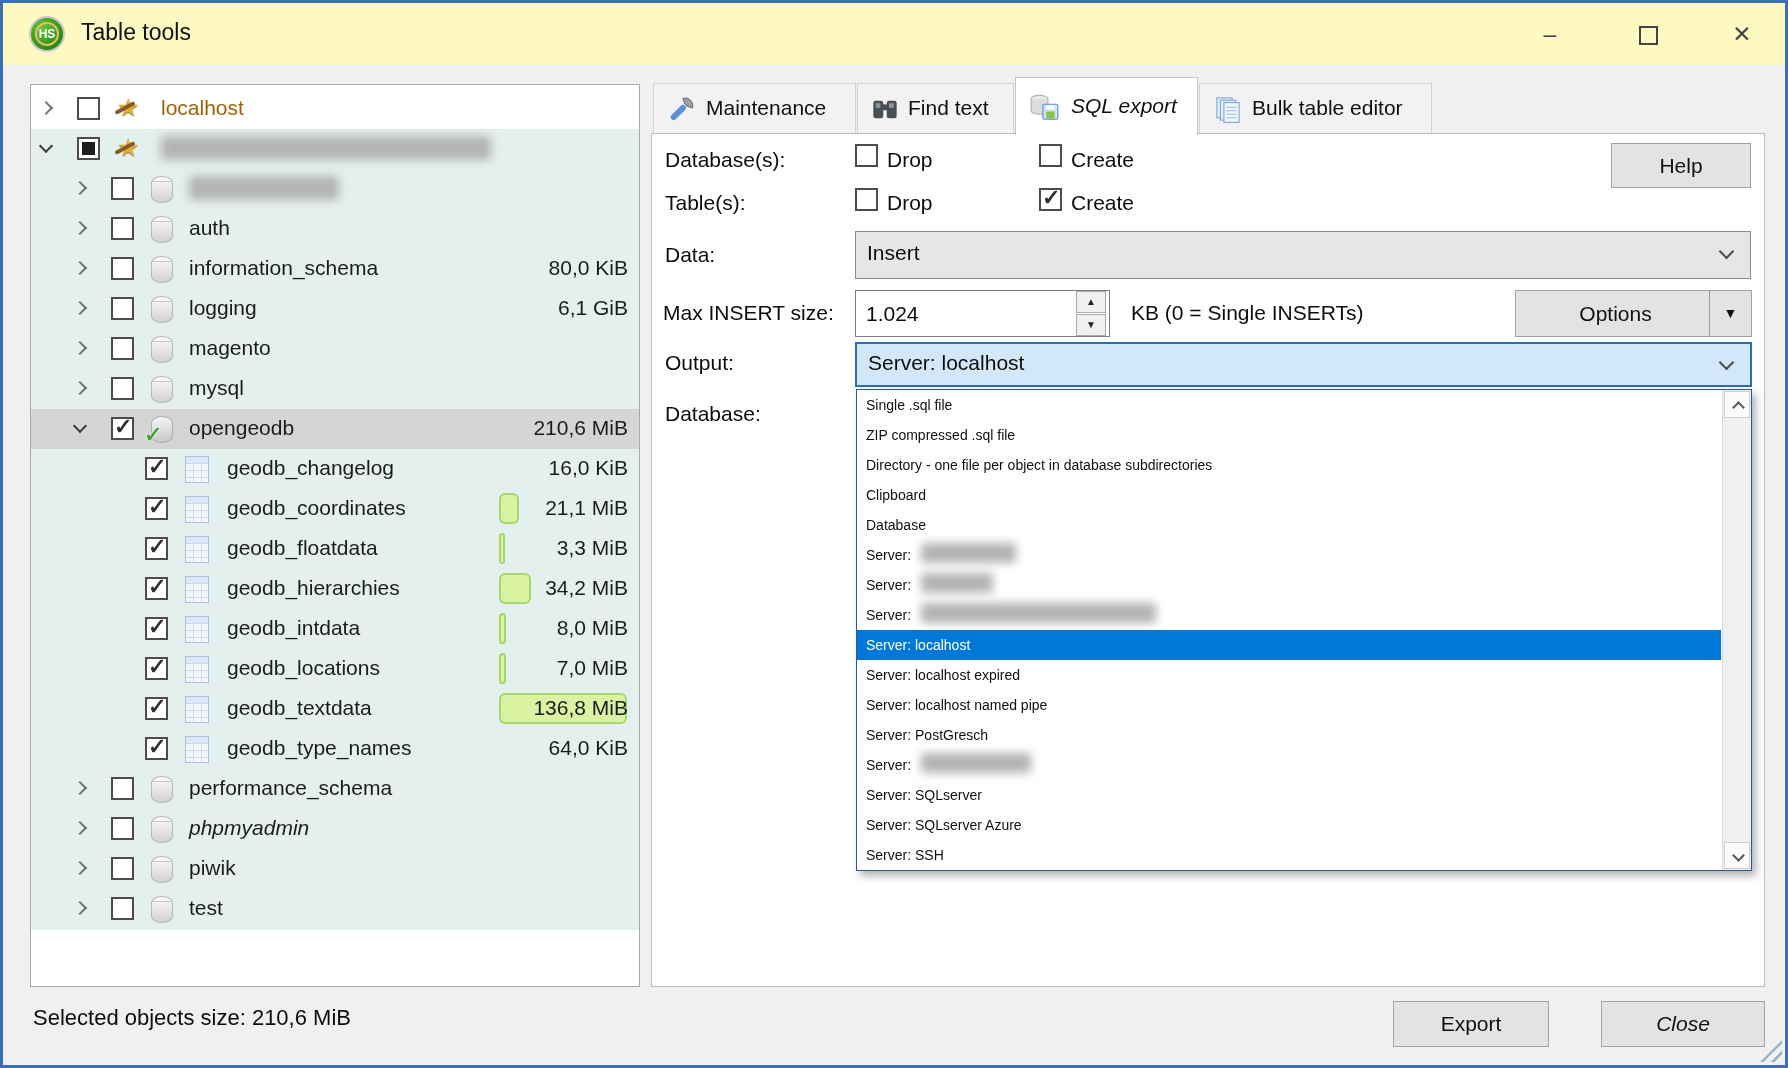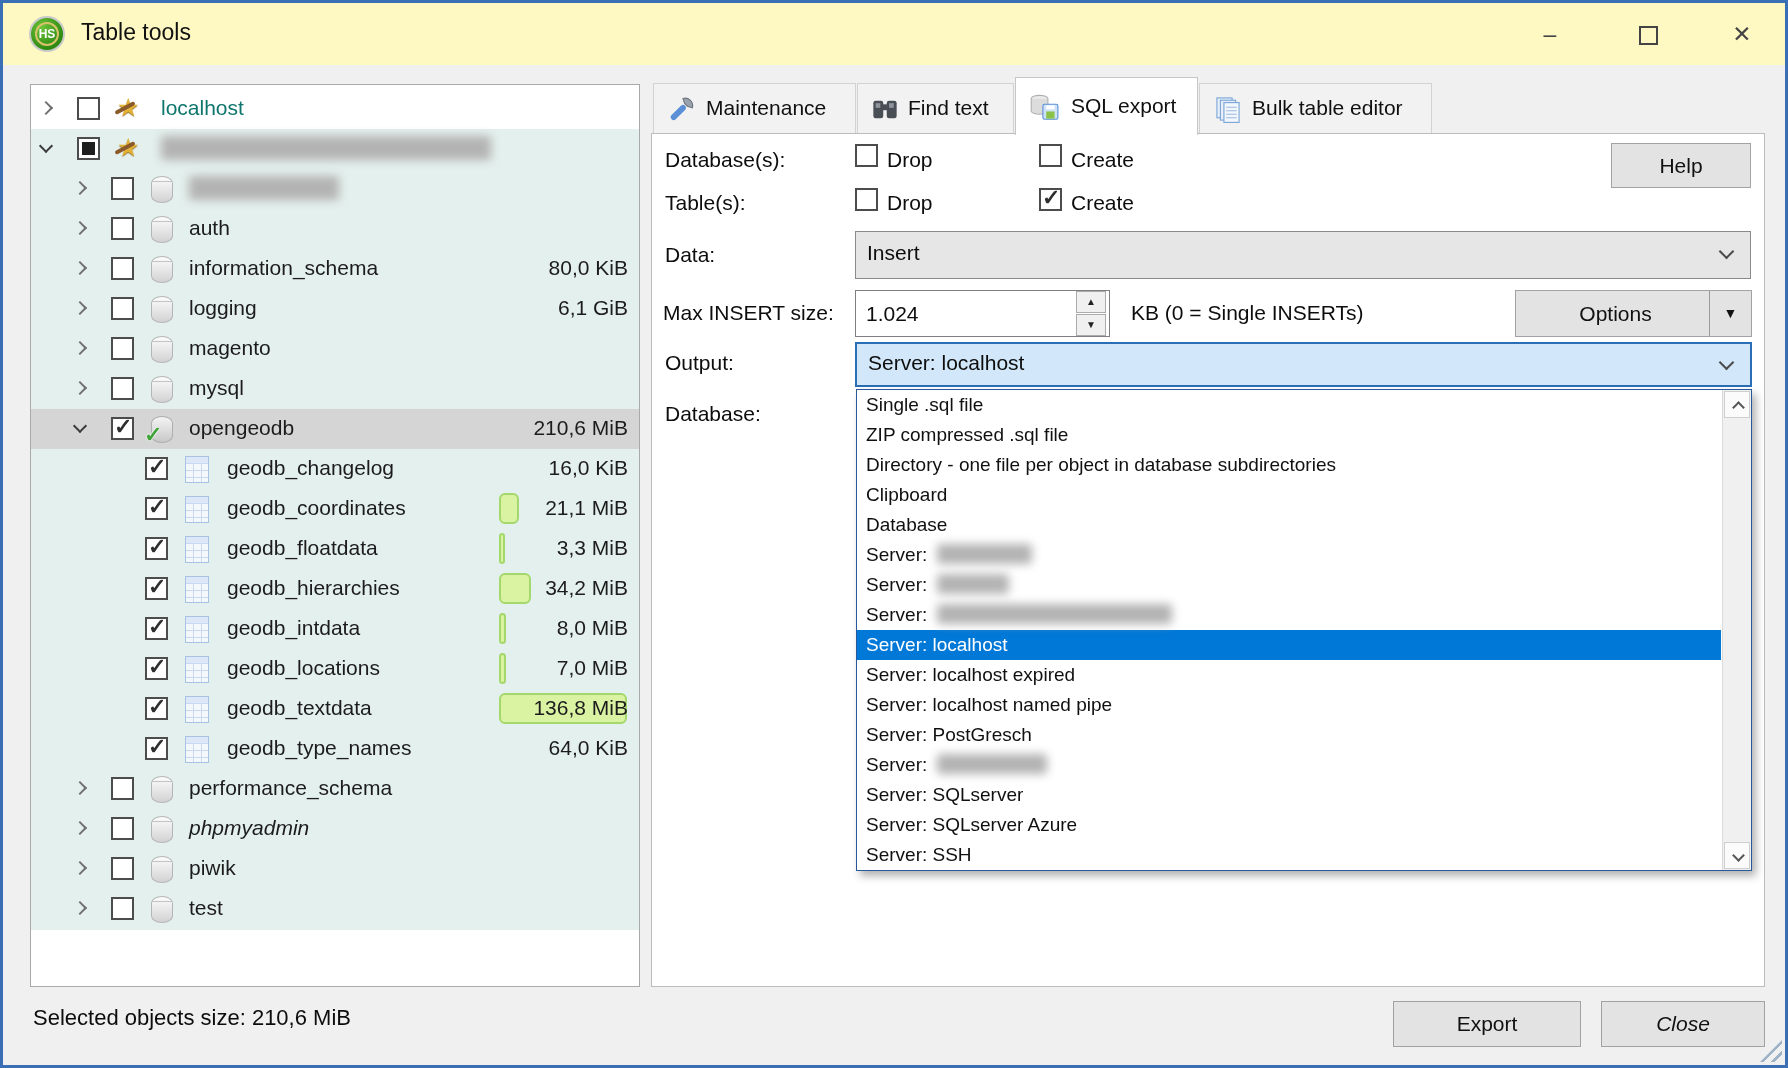--- a/index.html
+++ b/index.html
@@ -33,46 +33,46 @@
   .ic-star::after{content:"";position:absolute;left:-3px;top:11px;width:22px;height:4px;background:#8a5a2a;transform:rotate(-28deg);border-radius:2px;}
   .ic-db{width:22px;height:27px;background:linear-gradient(180deg,#fcfcfc,#d2d2d2);border:1px solid #b6b6b6;border-radius:50%/26%;}
   .ic-db::before{content:"";position:absolute;left:0;right:0;top:4px;height:1px;background:#c4c4c4;}
   .ic-dbok{width:22px;height:27px;background:linear-gradient(180deg,#f4f4f4,#c8c8c8);border:1px solid #aeaeae;border-radius:50%/26%;}
   .ic-dbok::after{content:"\2713";position:absolute;left:-8px;top:5px;font-size:22px;font-weight:800;color:#3fa33a;text-shadow:0 0 2px #fff,0 0 2px #fff;}
   .ic-table{width:24px;height:27px;background:#f4f8fd;border:1px solid #a9c2e4;
     background-image:linear-gradient(#dce8f7 0 6px,rgba(0,0,0,0) 6px),
       repeating-linear-gradient(180deg,rgba(0,0,0,0) 0 6px,#c9d9ef 6px 7px),
       repeating-linear-gradient(90deg,rgba(0,0,0,0) 0 7px,#c9d9ef 7px 8px);}
   .tlabel{position:absolute;top:7px;font-size:21px;color:#1c1c1c;white-space:nowrap;}
-  .tlabel.dim{color:#0f766e;}
+  .tlabel.dim{color:#a16207;}
   .tsize{position:absolute;right:11px;top:7px;font-size:21px;color:#1c1c1c;}
   .tbar{position:absolute;left:468px;top:4px;height:31px;background:#daf3a2;border:2px solid #a5d86c;border-radius:6px;}
   .redact{display:inline-block;height:20px;border-radius:3px;background:#b3b3b3;filter:blur(5px);vertical-align:-3px;margin-left:10px;}
   .redact.tree{height:24px;vertical-align:-5px;}
   
   .tab{position:absolute;top:80px;height:50px;background:#f2f2f2;border:1px solid #d2d2d2;border-bottom:none;}
-  .tab.active{top:74px;height:58px;background:#fff;z-index:5;border-color:#c6c6c6;}
+  .tab.active{top:74px;height:58px;background:#fff;z-index:5;border-color:#c6c6c6;font-style:italic;}
   .tab .tlab{position:absolute;top:12px;font-size:21px;color:#101010;white-space:nowrap;}
   .tab.active .tlab{top:16px;}
   .tab svg{position:absolute;top:11px;}
   .tab.active svg{top:15px;}
   #main-panel{position:absolute;left:648px;top:130px;width:1114px;height:854px;background:#fff;border:1px solid #bcbcbc;}
   .flabel{position:absolute;font-size:21px;color:#0d0d0d;white-space:nowrap;}
   .cb-label{position:absolute;font-size:21px;color:#0d0d0d;}
   .btn{position:absolute;background:#e3e3e3;border:1px solid #a2a2a2;font-size:21px;color:#111;text-align:center;}
   .combo{position:absolute;background:#e6e6e6;border:1px solid #8a8a8a;}
   .combo .cval{position:absolute;left:11px;top:9px;font-size:21px;color:#0d0d0d;}
   .cchev{position:absolute;right:18px;top:14px;width:11px;height:11px;border-right:2.5px solid #4a4a4a;border-bottom:2.5px solid #4a4a4a;transform:rotate(45deg);}
   #output-combo{background:#d2e7f9;border:2px solid #2a6fb6;}
   
   #spin-input{position:absolute;left:852px;top:287px;width:255px;height:47px;background:#fff;border:1px solid #7f7f7f;font:21px "Liberation Sans",sans-serif;padding-left:10px;color:#0d0d0d;}
   .spin-btn{position:absolute;left:1073px;width:30px;height:22px;background:#f0f0f0;border:1px solid #ababab;font-size:10px;line-height:20px;text-align:center;color:#222;}
   
   #dropdown{position:absolute;left:853px;top:386px;width:896px;height:482px;background:#fff;border:1px solid #26589b;box-shadow:4px 5px 8px rgba(0,0,0,0.3);z-index:10;}
-  .opt{height:30px;line-height:30px;padding-left:9px;font-size:19px;color:#101010;white-space:nowrap;margin-right:30px;}
+  .opt{height:30px;line-height:30px;padding-left:9px;font-size:14px;color:#101010;white-space:nowrap;margin-right:30px;}
   .opt.selected{background:#0078d7;color:#fff;}
   #dd-scroll{position:absolute;right:0;top:0;bottom:0;width:29px;background:#f0f0f0;border-left:1px solid #dadada;}
   .dd-arrow{position:absolute;left:1px;right:1px;height:27px;background:#fbfbfb;border:1px solid #cfcfcf;}
   .schev{position:absolute;left:9px;width:9px;height:9px;border-right:2.3px solid #555;border-bottom:2.3px solid #555;}
   .schev.up{top:11px;transform:rotate(-135deg);}
   .schev.down{top:8px;transform:rotate(45deg);}
   
   #status-text{position:absolute;left:30px;top:1002px;font-size:22px;color:#0d0d0d;}
   #grip{position:absolute;right:3px;bottom:3px;width:22px;height:22px;
     background:repeating-linear-gradient(-45deg,rgba(0,0,0,0) 0 5px,#9fb3c8 5px 8px);
@@ -334,17 +334,17 @@
       <div class="dd-arrow" style="top:1px;">
           <span class="schev up"></span>
         </div>
       <div class="dd-arrow" style="bottom:1px;">
           <span class="schev down"></span>
         </div>
     </div>
   </div>
 
   <span id="status-text">Selected objects size: 210,6 MiB</span>
-  <div class="btn" style="left:1390px;top:998px;width:188px;height:46px;line-height:44px;">Export</div>
+  <div class="btn" style="left:1390px;top:998px;width:156px;height:46px;line-height:44px;">Export</div>
   <div class="btn" style="left:1598px;top:998px;width:164px;height:46px;line-height:44px;font-style:italic;">Close</div>
   <div id="grip"></div>
 
 </div>
 
 </body></html>

